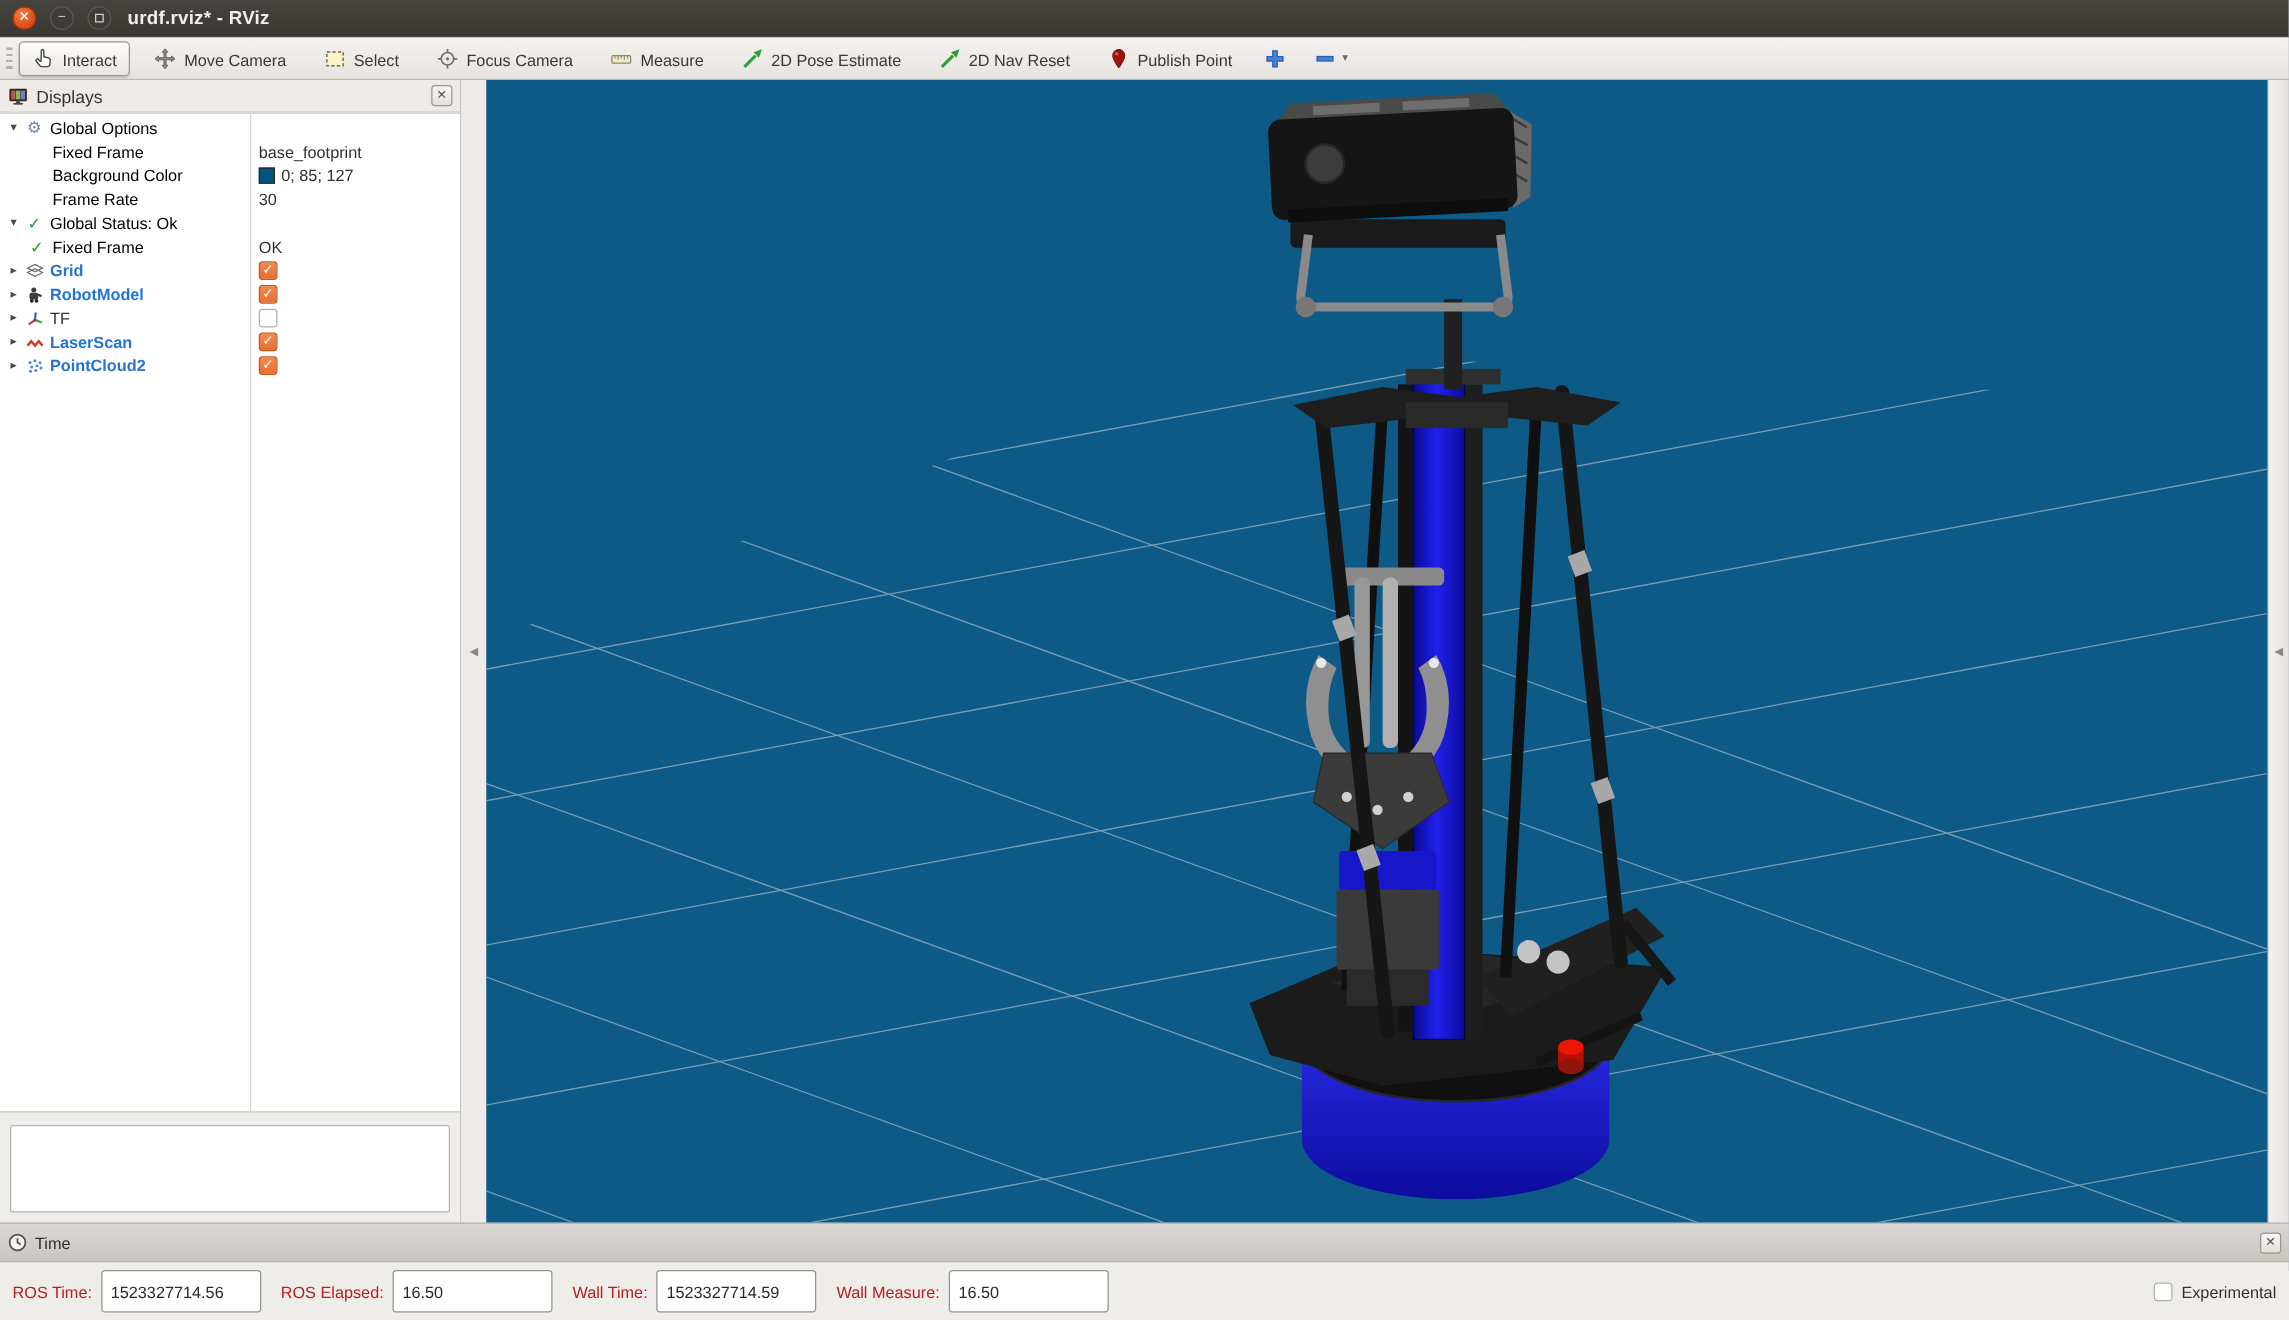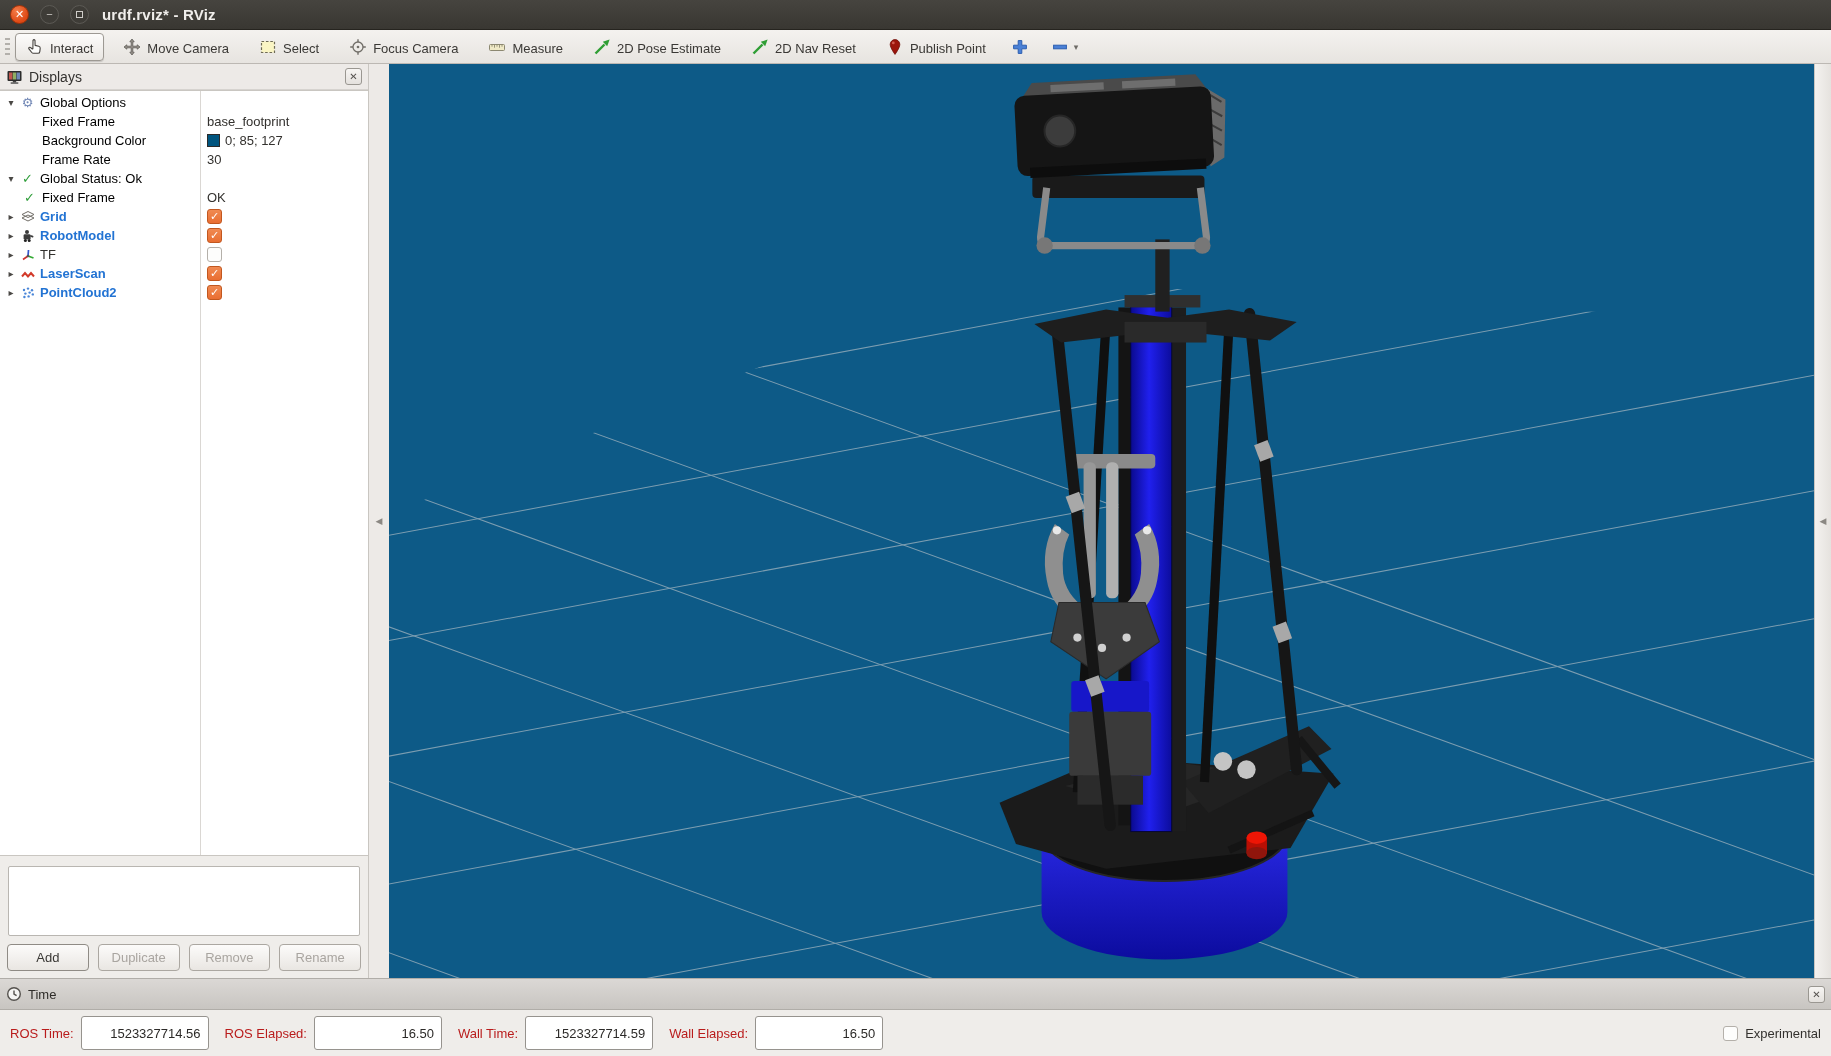--- a/index.html
+++ b/index.html
@@ -65,21 +65,21 @@
   .viewport { flex:1; position:relative; min-width:0; background:#0d5a87; }
   .viewport svg { display:block; width:100%; height:100%; }
 
   
   .time-panel { flex:none; }
   .time-header { height:32px; background:linear-gradient(#dbd8d5,#c8c5c1); border-top:1px solid #b0ada8; border-bottom:1px solid #b0ada8; display:flex; align-items:center; padding:0 6px; }
   .time-title { margin-left:6px; color:#2f2d2a; }
   .time-body { height:46px; background:#efedea; display:flex; align-items:center; padding:0 10px; }
   .tfield { display:flex; align-items:center; margin-right:16px; }
   .tfield label { margin-right:7px; color:#b91c1c; }
-  .tfield input { width:128px; height:27px; border:1px solid #96938e; border-radius:3px; padding:16px 7px; font-size:13px; font-family:"Liberation Sans","DejaVu Sans",sans-serif; color:#2c2a28; background:#fff;text-align:right; }
+  .tfield input { width:128px; height:27px; border:1px solid #96938e; border-radius:3px; padding:16px 7px; font-size:13px; font-family:"Liberation Sans","DejaVu Sans",sans-serif; color:#2c2a28; background:#fff; }
   .experimental { margin-left:auto; display:flex; align-items:center; gap:7px; color:#33312e; }
   .expcb { width:15px; height:15px; border:1px solid #b4b0aa; border-radius:3px; background:#fdfdfc; }
 
   
   .statusbar { height:34px; flex:none; background:#edeae7; border-top:1px solid #c5c2bd; display:flex; align-items:center; padding:0 6px; }
   .reset-btn { height:25px; padding:0 12px; border:1px solid #aba7a1; border-radius:5px; background:linear-gradient(#fcfbfa,#e9e6e2); color:#3a3835; display:flex; align-items:center; }
   .fps { margin-left:auto; color:#3a3835; display:flex; align-items:flex-end; gap:8px; }
   .grip { width:14px; height:14px; background-image:radial-gradient(#b3b0ab 1px, transparent 1.2px); background-size:4.5px 4.5px; clip-path:polygon(100% 0,100% 100%,0 100%); }
 </style>
 </head>
@@ -356,34 +356,20 @@
           <div class="tval">
               <span class="cb checked">
                 <span class="cbmark">✓</span>
               </span>
             </div>
         </div>
       </div>
 
       <div class="desc-box"></div>
 
-      <div class="panel-buttons">
-        <div class="pbtn primary">
-            <span>Add</span>
-          </div>
-        <div class="pbtn disabled">
-            <span>Duplicate</span>
-          </div>
-        <div class="pbtn disabled">
-            <span>Remove</span>
-          </div>
-        <div class="pbtn disabled">
-            <span>Rename</span>
-          </div>
-      </div>
     </div>
 
     <div class="gutter">
         <span>◀</span>
       </div>
 
     <div class="viewport" style="background-color: rgb(13, 90, 135);">
       <svg viewBox="0 0 1391 886" preserveAspectRatio="none">
         <defs>
           <clipPath id="gridClip">
@@ -514,21 +500,21 @@
       </div>
       <div class="tfield">
         <label>ROS Elapsed:</label>
         <input type="text" value="16.50" style="">
       </div>
       <div class="tfield">
         <label>Wall Time:</label>
         <input type="text" value="1523327714.59" style="">
       </div>
       <div class="tfield">
-        <label>Wall Elapsed:</label>
+        <label>Wall Measure:</label>
         <input type="text" value="16.50" style="">
       </div>
       <div class="experimental">
         <span class="expcb"></span>
         <span>Experimental</span>
       </div>
     </div>
   </div>
 
 

